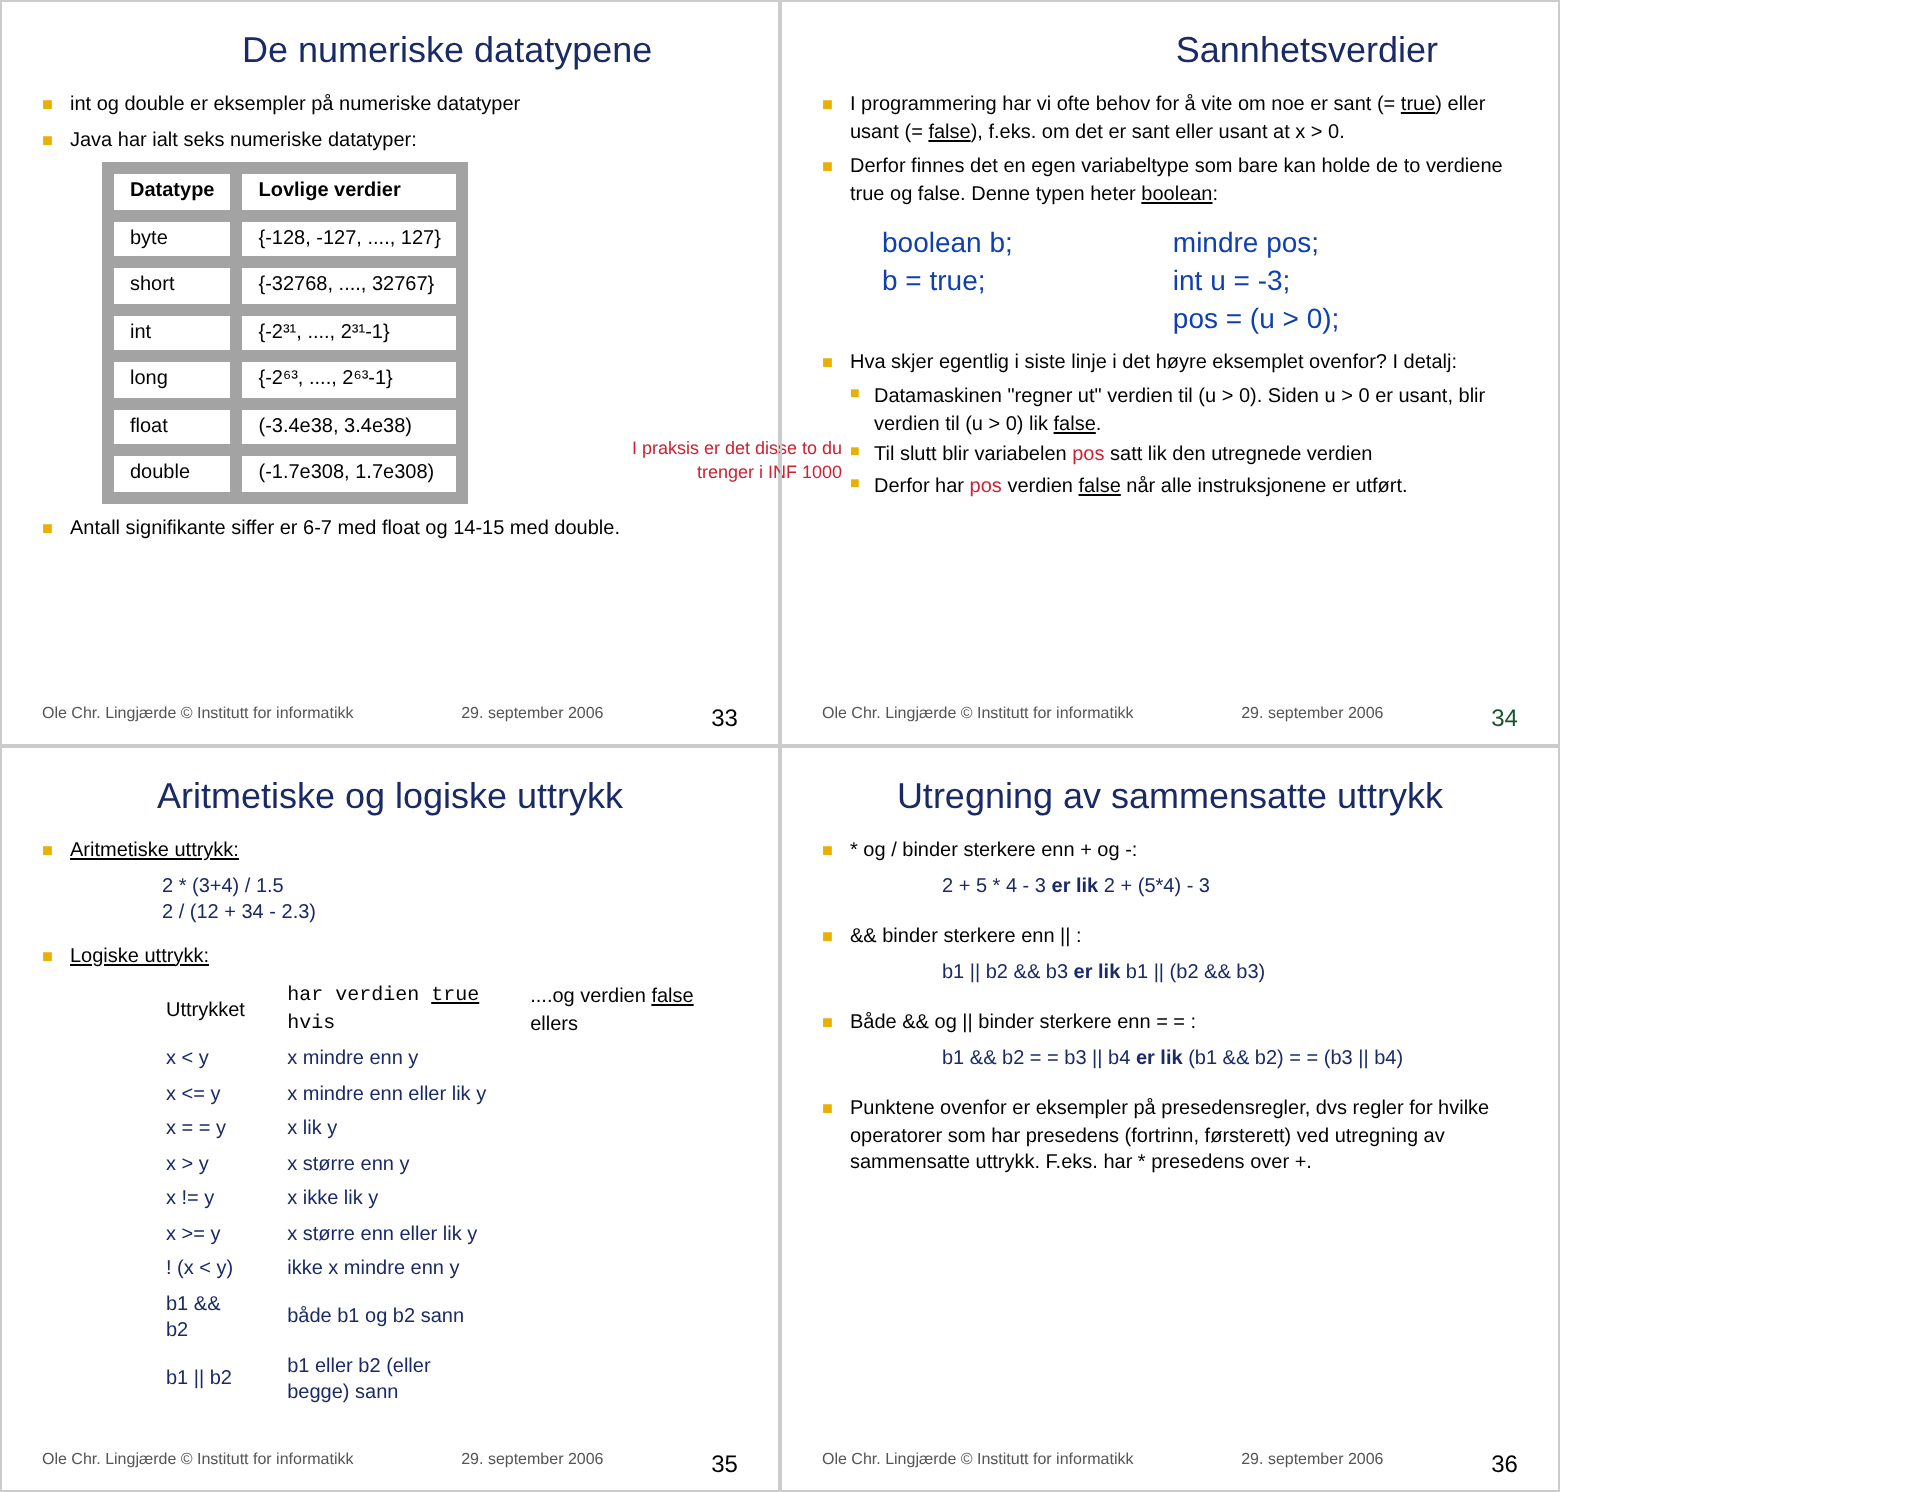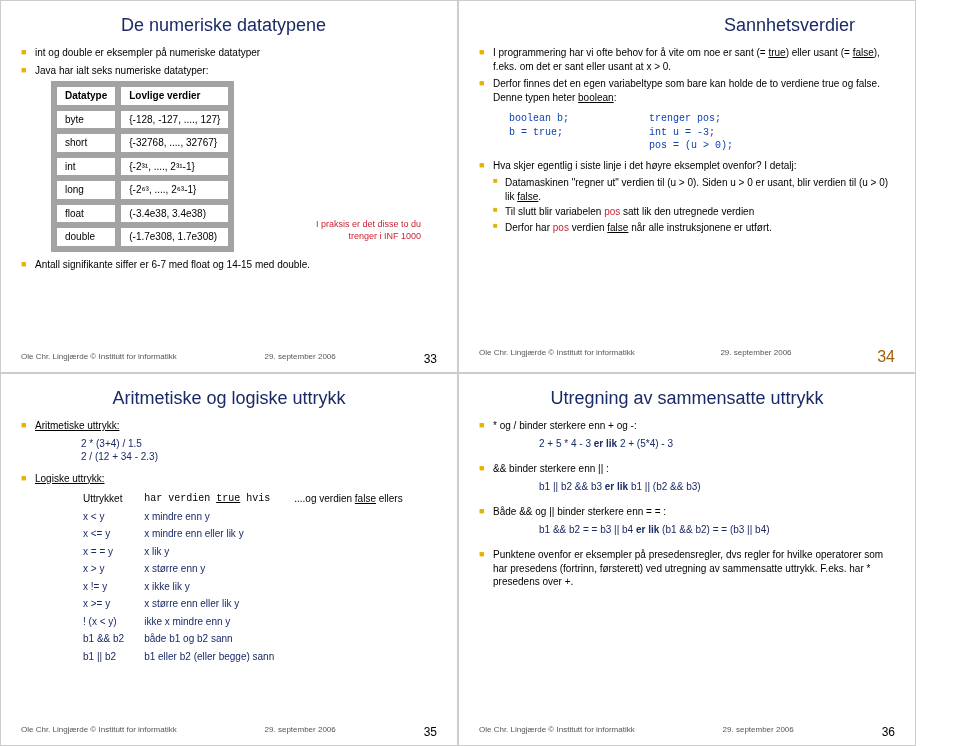--- a/index.html
+++ b/index.html
@@ -7,21 +7,21 @@
     padding: 0;
     background: #fff;
     font-family: Arial, sans-serif;
     font-size: 10px;
     color: #000;
   }
   .grid {
     display: grid;
     grid-template-columns: 1fr 1fr;
     grid-template-rows: 1fr 1fr;
-    width: 916px;
+    width: 780px;
     height: 746px;
   }
   .slide {
     border: 1px solid #ccc;
     padding: 14px 20px 6px 20px;
     box-sizing: border-box;
     position: relative;
     display: flex;
     flex-direction: column;
   }
@@ -85,22 +85,22 @@
     font-size: 9px;
     position: absolute;
     left: 280px;
     top: 172px;
     width: 120px;
     text-align: right;
   }
   .codebox {
     display: inline-block;
     vertical-align: top;
-    font-family: Liberation Mono, monospace;
-    font-size: 10px;
+    font-family: Liberation Sans, sans-serif;
+    font-size: 14px;
     color: #1040b0;
     margin: 4px 10px 6px 30px;
   }
   .u { text-decoration: underline; }
   .red { color: #c23; }
   .twocol {
     display: flex;
     gap: 40px;
   }
   table.expr {
@@ -181,40 +181,40 @@
       </div>
       <div class="bullet">
         <span>Derfor finnes det en egen variabeltype som bare kan holde de to verdiene true og false.  Denne typen heter </span><span class="u">boolean</span><span>:</span>
       </div>
       <div class="twocol">
         <div class="codebox">
           <div>boolean b;</div>
           <div>b = true;</div>
         </div>
         <div class="codebox">
-          <div>trenger pos;</div>
+          <div>mindre pos;</div>
           <div>int u = -3;</div>
           <div>pos = (u &gt; 0);</div>
         </div>
       </div>
       <div class="bullet">Hva skjer egentlig i siste linje i det høyre eksemplet ovenfor?  I detalj:</div>
       <div class="subbullet">
         <span>Datamaskinen "regner ut" verdien til (u &gt; 0).  Siden u &gt; 0 er usant, blir verdien til (u &gt; 0) lik </span><span class="u">false</span><span>.</span>
       </div>
       <div class="subbullet">
         <span>Til slutt blir variabelen </span><span class="red">pos</span><span> satt lik den utregnede verdien</span>
       </div>
       <div class="subbullet">
         <span>Derfor har </span><span class="red"> pos</span><span> verdien </span><span class="u">false</span><span> når alle instruksjonene er utført.</span>
       </div>
     </div>
     <div class="footer">
       <span>Ole Chr. Lingjærde © Institutt for informatikk</span>
       <span>29. september 2006</span>
-      <span style="font-size:16px;color:#a16207;">34</span>
+      <span style="font-size:12px;color:#14532d;">34</span>
     </div>
   </div>
 
   <div class="slide">
     <div class="title">Aritmetiske og logiske uttrykk</div>
     <div class="content">
       <div class="bullet"><span class="u">Aritmetiske uttrykk:</span></div>
       <div class="blue" style="margin-left:60px;">2 * (3+4) / 1.5</div>
       <div class="blue" style="margin-left:60px;margin-bottom:8px;">2 / (12 + 34 - 2.3)</div>
       <div class="bullet"><span class="u">Logiske uttrykk:</span></div>

